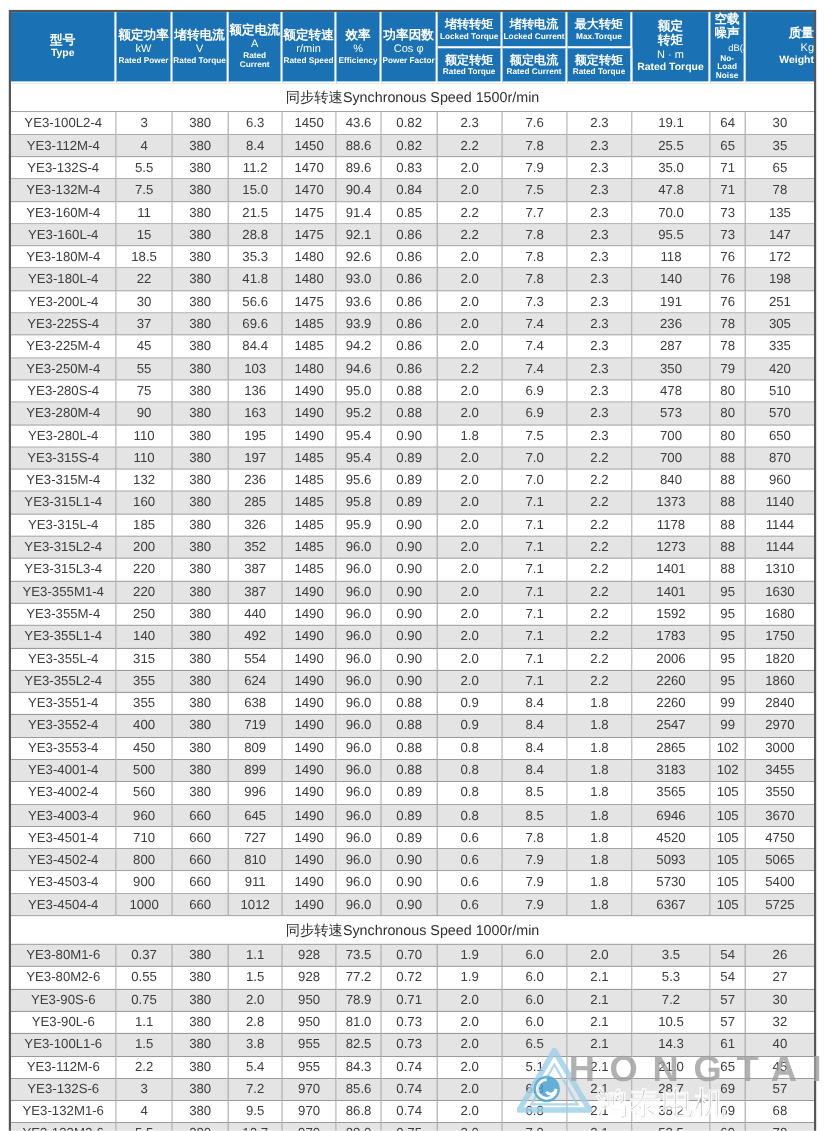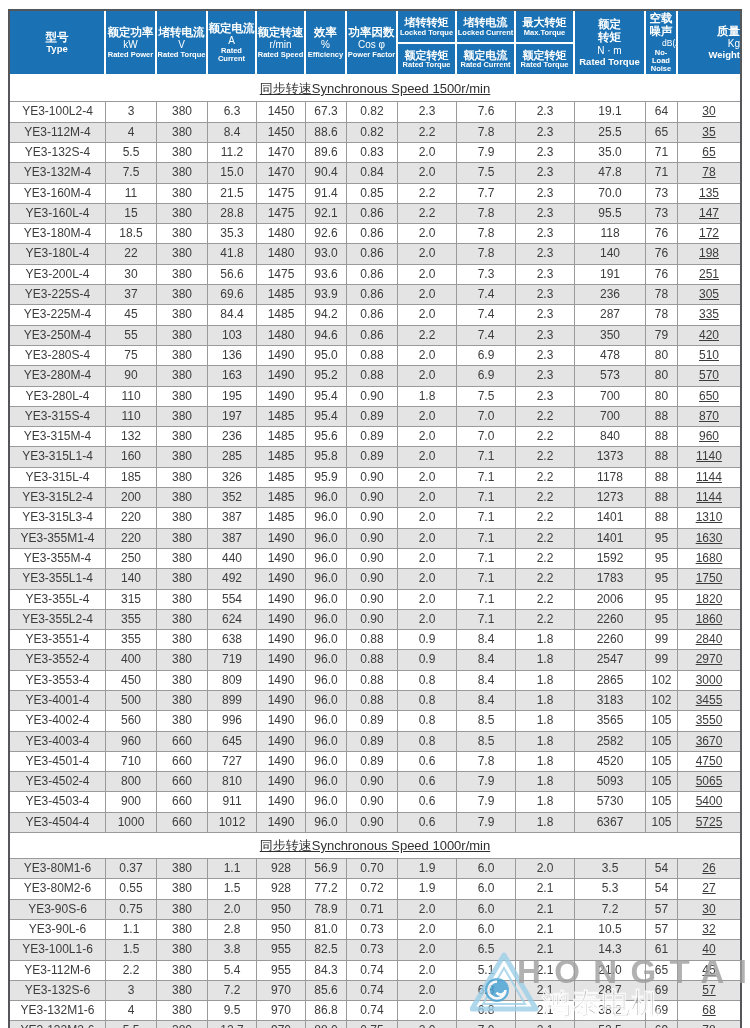--- a/index.html
+++ b/index.html
@@ -15,21 +15,21 @@
   thead tr:first-child th:last-child{ border-right:0;text-align:right; }
   .hz{ font-size:11.5px; font-weight:bold; line-height:1.15; }
   .half .hz{ font-size:11px; }
   .hu{ font-size:10px; line-height:1.2; font-weight:normal; }
   .hu.sm{ font-size:8.5px;padding-left:16px; }
   .he{ font-size:7.5px; line-height:1.1; font-weight:bold; }
   .he.big{ font-size:9.5px; }
   tbody td{ height:19.3px; line-height:19.3px; text-align:center; font-size:12px; color:#3c3c3c;
             border-right:1px solid var(--grid); border-bottom:1px solid var(--grid);
             overflow:hidden; white-space:nowrap; background:#fff; }
-  tbody td:last-child{ border-right:0;text-decoration:underline; }
+  tbody td:last-child{ border-right:0; }
   tbody tr.shade td{ background:var(--stripe); }
   tbody tr.section-row td{ height:25px; line-height:25px; font-size:13px; color:#2f2f2f;
             background:#fff; border-right:0; }
   .watermark{ position:absolute; left:470px; top:952px; opacity:.8; pointer-events:none; }
   .wm-en{ font-size:33px; font-weight:bold; fill:#9e9e9e; letter-spacing:2px;
           font-family:"Liberation Sans","DejaVu Sans",sans-serif; }
   .wm-zh{ font-size:29px; font-weight:bold; fill:#9e9e9e; stroke:#fff; stroke-width:.6px;
           font-family:"Liberation Sans","DejaVu Sans",sans-serif; }
 </style>
 </head>
@@ -137,21 +137,21 @@
     <tbody>
         <tr class="section-row">
           <td colspan="13">同步转速Synchronous Speed 1500r/min</td>
         </tr>
         <tr>
           <td>YE3-100L2-4</td>
           <td>3</td>
           <td>380</td>
           <td>6.3</td>
           <td>1450</td>
-          <td>67.3</td>
+          <td>43.6</td>
           <td>0.82</td>
           <td>2.3</td>
           <td>7.6</td>
           <td>2.3</td>
           <td>19.1</td>
           <td>64</td>
           <td>30</td>
         </tr>
         <tr class="shade">
           <td>YE3-112M-4</td>
@@ -607,21 +607,21 @@
           <td>YE3-4003-4</td>
           <td>960</td>
           <td>660</td>
           <td>645</td>
           <td>1490</td>
           <td>96.0</td>
           <td>0.89</td>
           <td>0.8</td>
           <td>8.5</td>
           <td>1.8</td>
-          <td>2582</td>
+          <td>6946</td>
           <td>105</td>
           <td>3670</td>
         </tr>
         <tr>
           <td>YE3-4501-4</td>
           <td>710</td>
           <td>660</td>
           <td>727</td>
           <td>1490</td>
           <td>96.0</td>
@@ -680,21 +680,21 @@
         </tr>
         <tr class="section-row">
           <td colspan="13">同步转速Synchronous Speed 1000r/min</td>
         </tr>
         <tr class="shade">
           <td>YE3-80M1-6</td>
           <td>0.37</td>
           <td>380</td>
           <td>1.1</td>
           <td>928</td>
-          <td>56.9</td>
+          <td>73.5</td>
           <td>0.70</td>
           <td>1.9</td>
           <td>6.0</td>
           <td>2.0</td>
           <td>3.5</td>
           <td>54</td>
           <td>26</td>
         </tr>
         <tr>
           <td>YE3-80M2-6</td>

